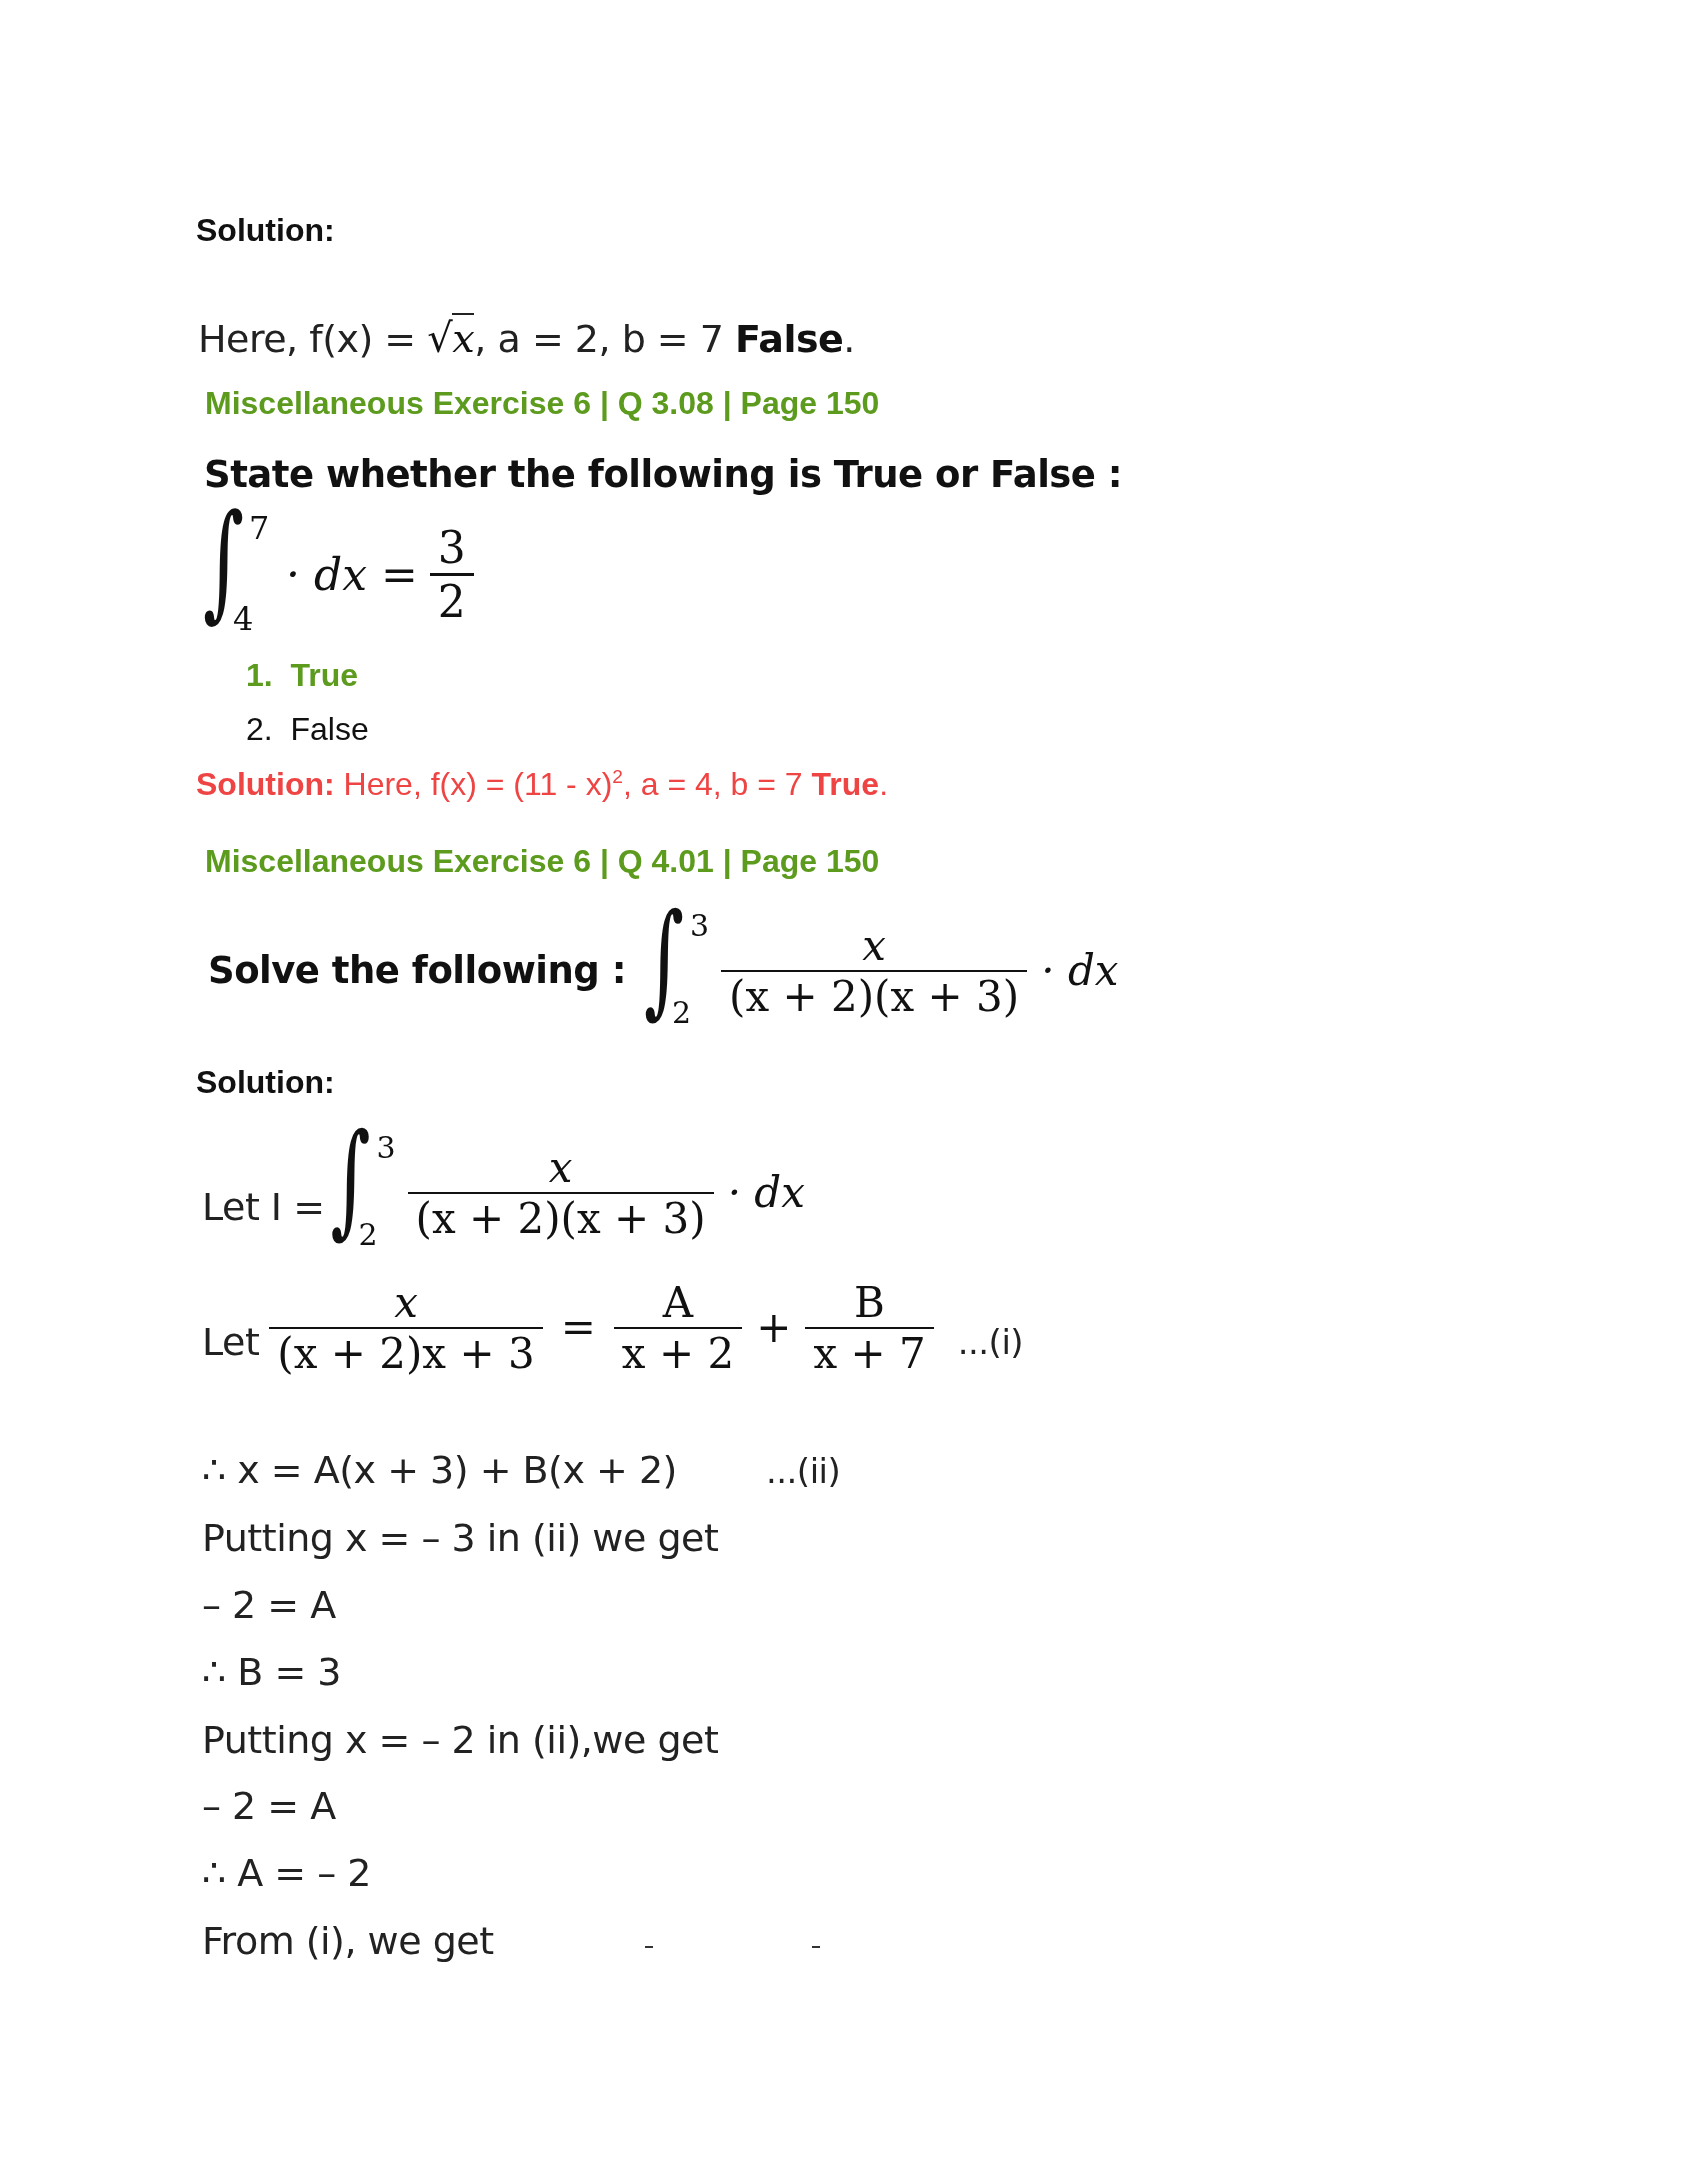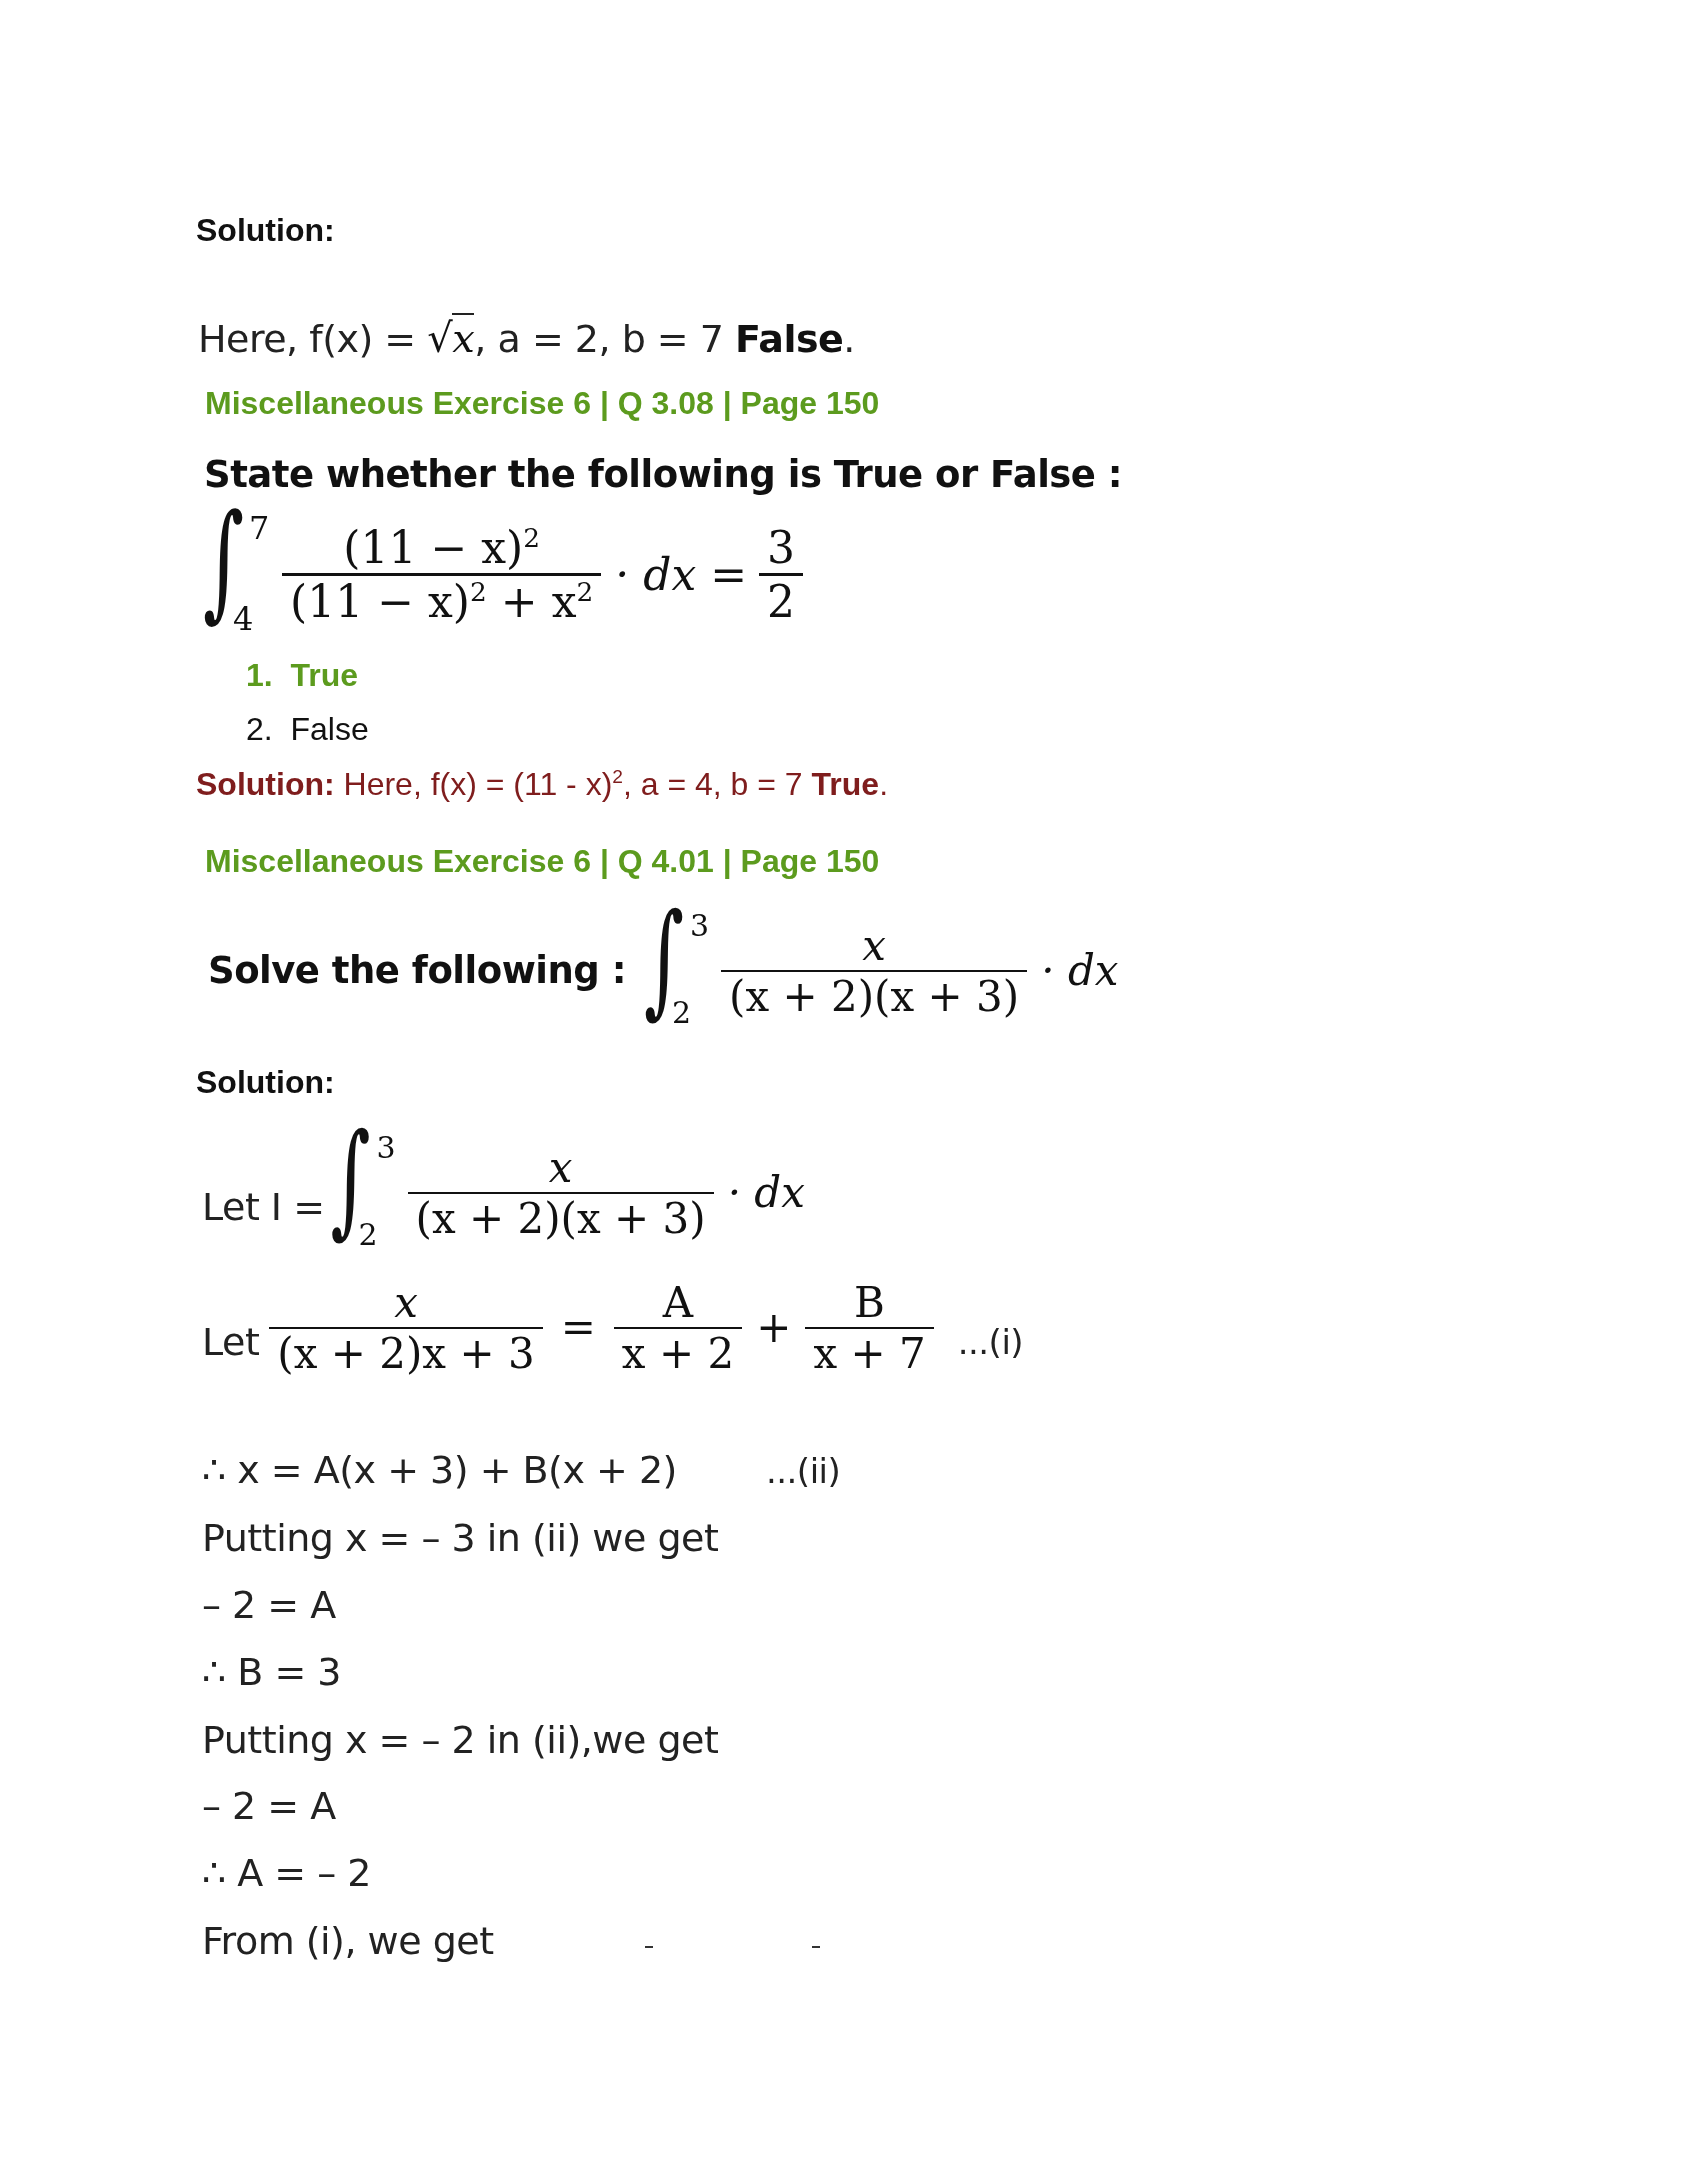--- a/index.html
+++ b/index.html
@@ -35,41 +35,36 @@
 <div class="abs heading" style="left:196px; top:385px;">Miscellaneous Exercise 6 | Q 3.08 | Page 150</div>
 
 <div class="abs q-text" style="left:204px; top:453px;">State whether the following is True or False :</div>
 
 <div class="abs math" style="left:203px; top:510px; height:129px; font-size:44px; display:flex; align-items:center;">
   <span class="intg" style="width:69px; height:119px;">
     <span class="sym" style="font-size:79px; position:absolute; left:0; top:0;">∫</span>
     <span class="up" style="left:46px; top:-6px; font-size:32px;">7</span>
     <span class="lo" style="left:30px; top:85px; font-size:32px;">4</span>
   </span>
-  <span class="frac" style="margin-left:10px;">
-    <span class="num"><span>(11 − x)</span><sup>2</sup></span>
-    <span class="bar"></span>
-    <span class="den"><span>(11 − x)</span><sup>2</sup> <span>+ x</span><sup>2</sup></span>
-  </span>
   <span class="mi" style="margin-left:14px;">· dx =</span>
   <span class="frac" style="margin-left:12px;">
     <span class="num">3</span>
     <span class="bar"></span>
     <span class="den">2</span>
   </span>
 </div>
 
 <div class="abs list-item opt-true" style="left:246px; top:657px;">
   <span>1.</span>&nbsp;&nbsp;<span>True</span>
 </div>
 <div class="abs list-item opt-false" style="left:246px; top:711px;">
   <span>2.</span>&nbsp;&nbsp;<span>False</span>
 </div>
 
-<div class="abs" style="left:196px; top:766px; font-size:32px; color:#7f1d1d;">
+<div class="abs" style="left:196px; top:766px; font-size:32px; color:#ef4444;">
   <span style="font-weight:bold;">Solution:</span><span> Here, f(x) = (11 - x)</span><sup>2</sup><span>, a = 4, b = 7 </span><span style="font-weight:bold;">True</span><span>.</span>
 </div>
 
 <div class="abs heading" style="left:196px; top:843px;">Miscellaneous Exercise 6 | Q 4.01 | Page 150</div>
 
 <div class="abs" style="left:208px; top:911px; height:119px; display:flex; align-items:center;">
   <span class="q-text">Solve the following :</span>
   <span class="math" style="font-size:42px; display:inline-flex; align-items:center; margin-left:18px;">
     <span class="intg" style="width:69px; height:114px;">
       <span class="sym" style="font-size:77px; position:absolute; left:0; top:0;">∫</span>

